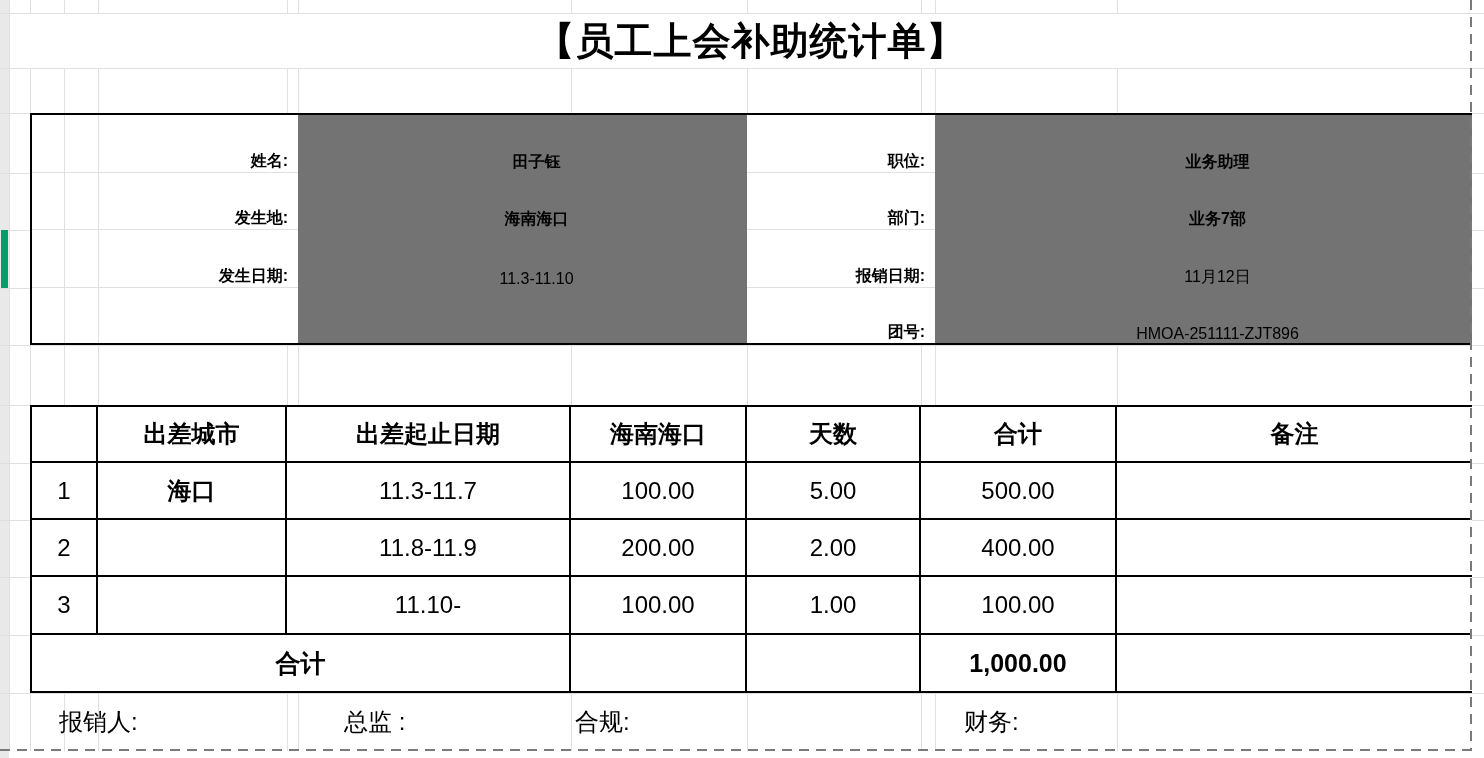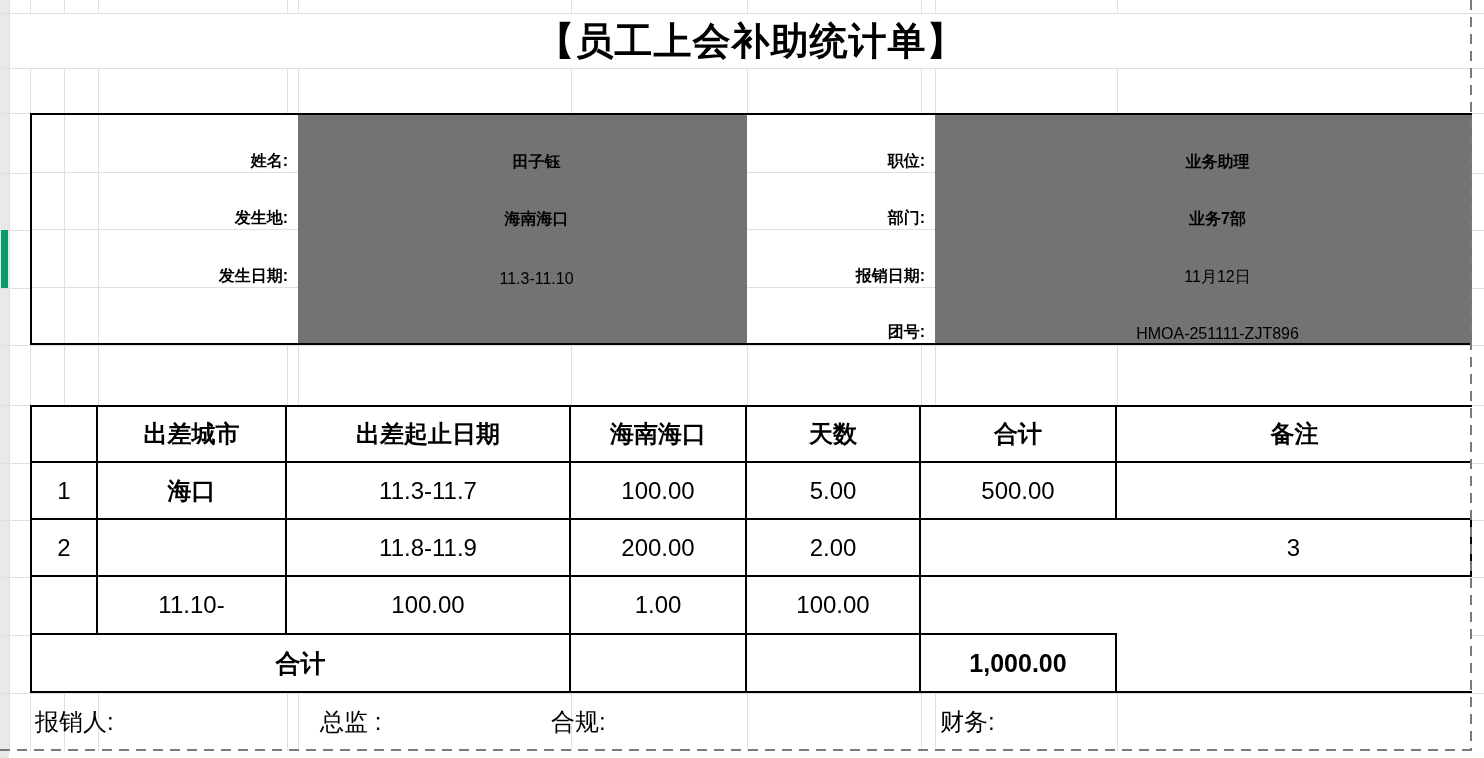--- a/index.html
+++ b/index.html
@@ -54,21 +54,21 @@
     font-size:24px;box-sizing:border-box;
   }
   .dcell.lastcol{border-right:none;}
   .dcell.lastrow{border-bottom:none;}
   .dcell.head{font-weight:600;}
   .dcell.cjk{font-weight:600;}
   .dcell.total-label{grid-column:1 / span 3;font-weight:700;font-size:25px;}
   .dcell.total-value{font-weight:700;font-size:25px;}
   
   .sig{position:absolute;top:693px;height:58px;display:flex;align-items:center;
-    font-size:24px;z-index:2;}
+    font-size:24px;z-index:2;margin-left:24px;}
 </style>
 </head>
 <body>
 
 <div class="margin-strip"></div>
 
 <div class="vline" style="left:9px"></div>
 <div class="vline" style="left:30px"></div>
 <div class="vline" style="left:64px"></div>
 <div class="vline" style="left:98px"></div>
@@ -170,20 +170,21 @@
   <div class="dcell">100.00</div>
   <div class="dcell">5.00</div>
   <div class="dcell">500.00</div>
   <div class="dcell lastcol"></div>
 
   <div class="dcell">2</div>
   <div class="dcell cjk"></div>
   <div class="dcell">11.8-11.9</div>
   <div class="dcell">200.00</div>
   <div class="dcell">2.00</div>
+  <div class="dcell">400.00</div>
   <div class="dcell lastcol"></div>
 
   <div class="dcell">3</div>
   <div class="dcell cjk"></div>
   <div class="dcell">11.10-</div>
   <div class="dcell">100.00</div>
   <div class="dcell">1.00</div>
   <div class="dcell">100.00</div>
   <div class="dcell lastcol"></div>
 

